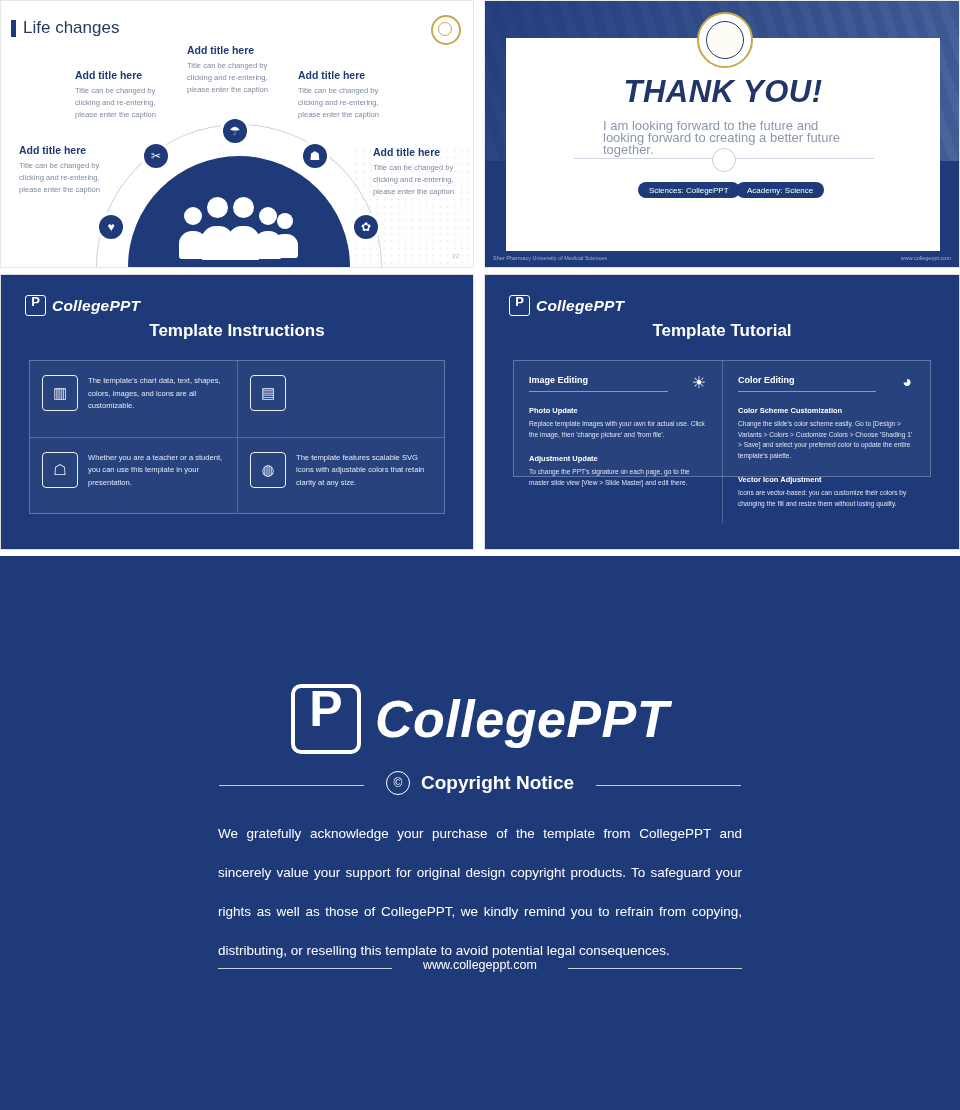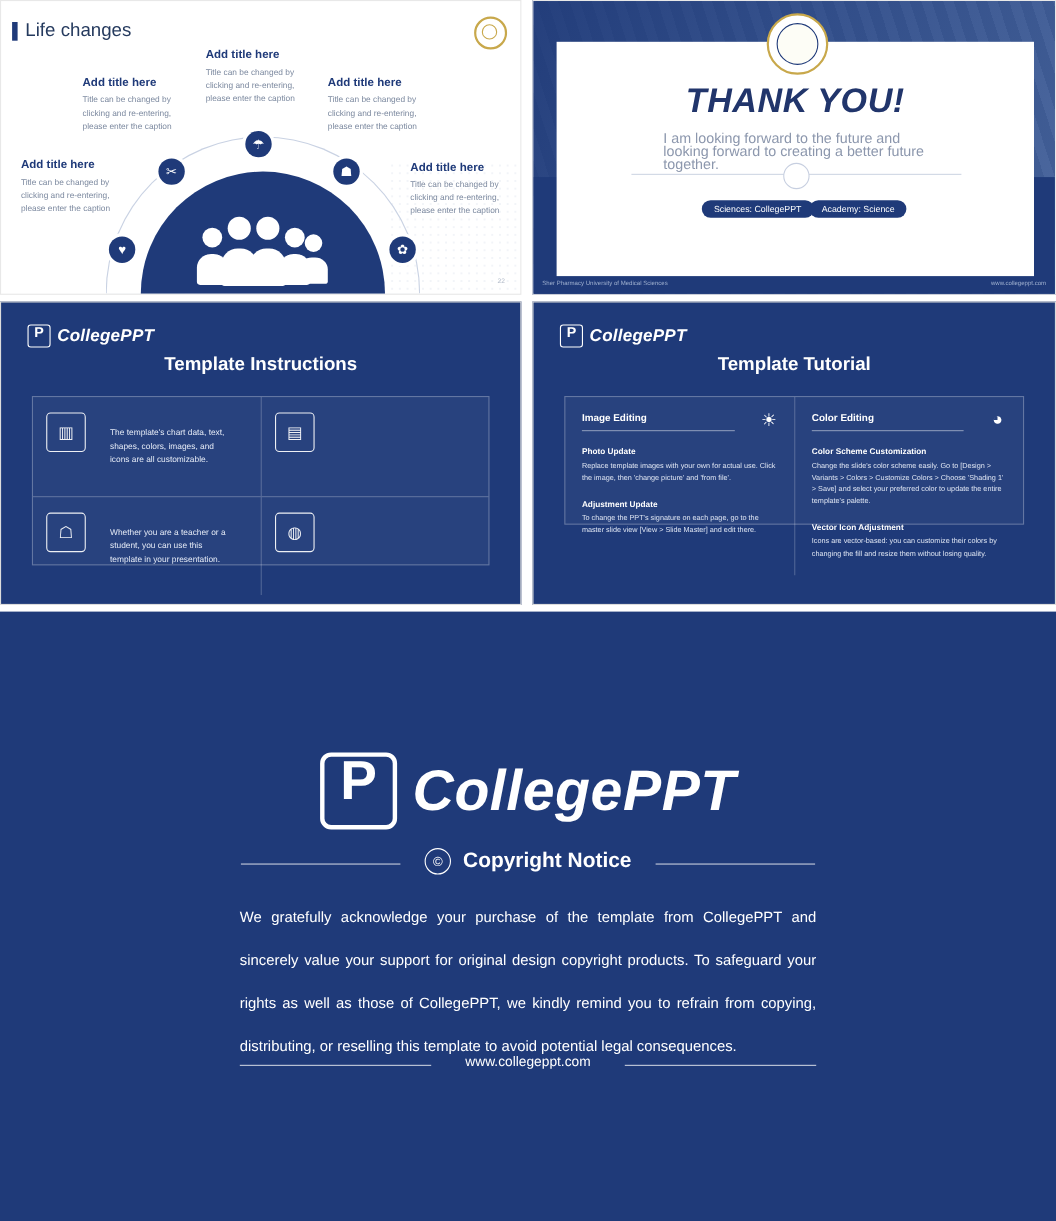--- a/index.html
+++ b/index.html
@@ -76,21 +76,21 @@
        font-size:17px;font-weight:bold;}
   .info-grid{position:absolute;left:28px;top:85px;right:28px;bottom:35px;
        display:grid;grid-template-columns:1fr 1fr;gap:0;
        border:1px solid rgba(255,255,255,.28);background:rgba(255,255,255,.045);}
   .info-cell{display:flex;gap:10px;padding:14px 12px;box-sizing:border-box;}
   .info-cell + .info-cell{border-left:1px solid rgba(255,255,255,.22);}
   .info-grid .info-cell:nth-child(3){border-left:none;border-top:1px solid rgba(255,255,255,.22);}
   .info-grid .info-cell:nth-child(4){border-top:1px solid rgba(255,255,255,.22);}
   .ic{width:34px;height:34px;flex:0 0 34px;border:1.4px solid #ffffff;border-radius:4px;opacity:.92;
       display:flex;align-items:center;justify-content:center;font-size:15px;color:#fff;}
-  .info-cell p{margin:12px;font-size:7.6px;line-height:12.5px;color:#e3e9f5;}
+  .info-cell p{margin:0;font-size:7.6px;line-height:12.5px;color:#e3e9f5;}
 
   
   .tut-grid{position:absolute;left:28px;top:85px;right:28px;bottom:72px;display:grid;
       grid-template-columns:1fr 1fr;gap:0;border:1px solid rgba(255,255,255,.28);background:rgba(255,255,255,.045);}
   .tut-col{padding:14px 15px;box-sizing:border-box;position:relative;}
   .tut-col + .tut-col{border-left:1px solid rgba(255,255,255,.22);}
   .tut-col h3{margin:0;font-size:9px;color:#fff;font-weight:bold;}
   .tut-rule{margin-top:6px;height:1px;background:rgba(255,255,255,.45);width:78%;}
   .tut-ic{position:absolute;right:12px;top:10px;width:22px;height:22px;color:#fff;font-size:16px;
       display:flex;align-items:center;justify-content:center;}
@@ -220,20 +220,21 @@
       </div>
       <div class="info-cell">
         <span class="ic">▤</span>
       </div>
       <div class="info-cell">
         <span class="ic">☖</span>
         <p>Whether you are a teacher or a student, you can use this template in your presentation.</p>
       </div>
       <div class="info-cell">
         <span class="ic">◍</span>
+        <p>The template features scalable SVG icons with adjustable colors that retain clarity at any size.</p>
       </div>
     </div>
   </div>
 
   <div class="info" id="slide4">
     <div class="brand">
       <span class="logo"></span>
       <span class="name">CollegePPT</span>
     </div>
     <h2>Template Tutorial</h2>

